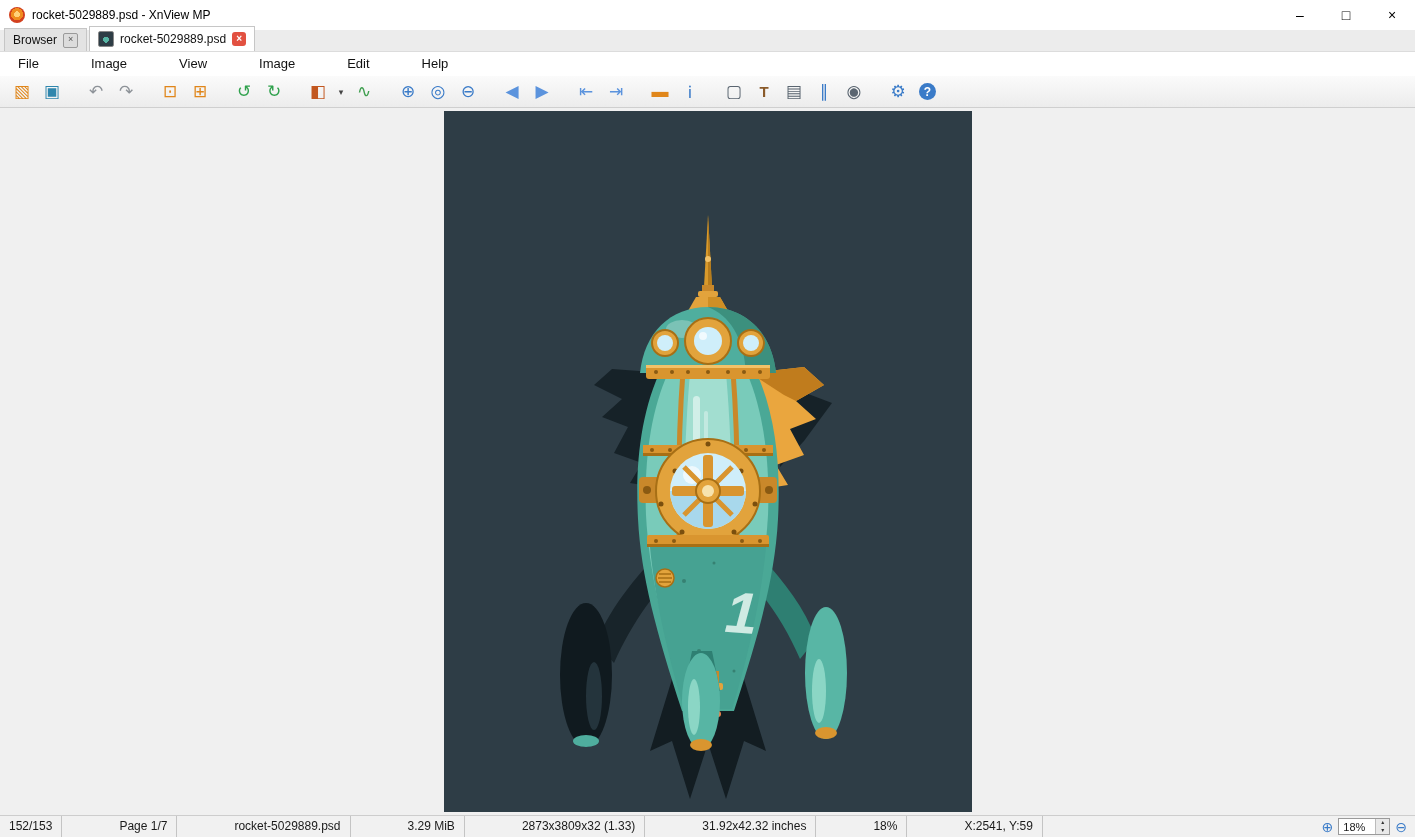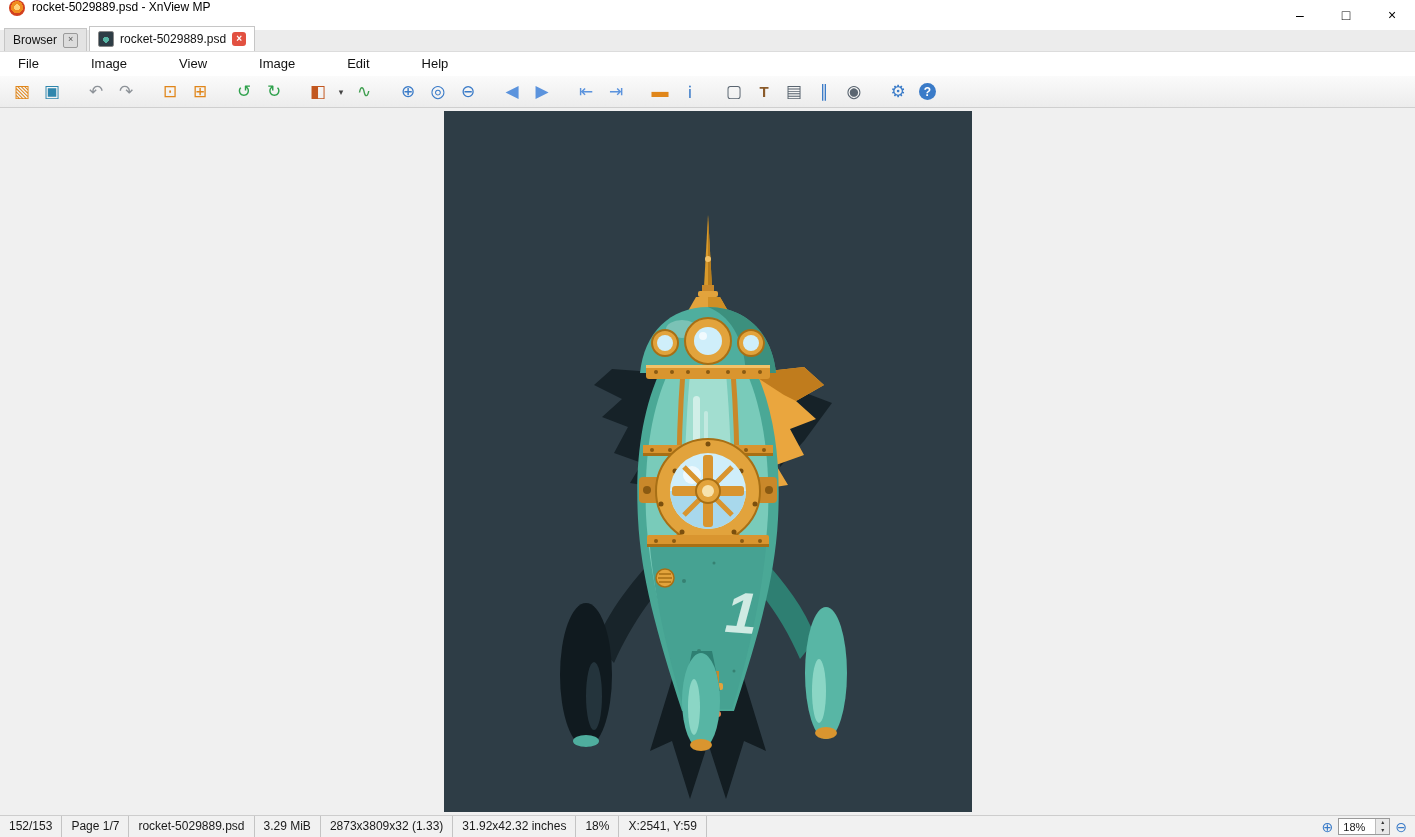--- a/index.html
+++ b/index.html
@@ -1,20 +1,20 @@
 <!DOCTYPE html>
 <html><head>
 <meta charset="utf-8">
 <style>
   html,body{margin:0;padding:0;}
   body{width:1415px;height:837px;overflow:hidden;font-family:"Liberation Sans",sans-serif;font-size:12px;color:#111;background:#fff;}
   .window{display:flex;flex-direction:column;width:1415px;height:837px;}
 
   
-  .titlebar{height:30px;display:flex;background:#fff;flex:0 0 auto;}
+  .titlebar{height:30px;display:flex;align-items:center;background:#fff;flex:0 0 auto;}
   .app-icon{width:16px;height:16px;border-radius:50%;margin:0 7px 0 9px;
     background:radial-gradient(circle at 50% 45%, #ffd27a 0 3px, #f08c1e 3px 6px, #d2401e 6px 8px);}
   .title-text{font-size:12px;color:#000;}
   .win-controls{margin-left:auto;display:flex;height:30px;}
   .win-btn{width:46px;height:30px;display:flex;align-items:center;justify-content:center;font-size:14px;color:#000;cursor:default;}
 
   
   .tabbar{height:22px;background:#ececec;display:flex;align-items:flex-end;padding-left:4px;flex:0 0 auto;border-bottom:1px solid #dcdcdc;box-sizing:border-box;}
   .tab{display:inline-flex;align-items:center;gap:6px;height:22px;padding:0 8px;margin-right:2px;border:1px solid #c6c6c6;border-bottom:none;background:#e3e3e3;font-size:12px;}
   .tab.active{background:#fff;height:24px;}
@@ -33,21 +33,21 @@
   .tb-dd{width:10px;height:26px;display:flex;align-items:center;justify-content:center;font-size:9px;color:#444;margin-right:6px;cursor:default;}
   [data-name="help-icon"]{background:#3a7bc8;border-radius:50%;width:17px;height:17px;font-size:12px;font-weight:bold;margin:0 6px 0 3px;}
   [data-name="add-text-icon"]{font-weight:bold;font-size:15px;}
 
   
   .canvas{flex:1 1 auto;background:#f0f0f0;display:flex;align-items:center;justify-content:center;overflow:hidden;position:relative;}
   .image-surface{width:528px;height:701px;flex:0 0 auto;}
   .image-surface svg{display:block;width:528px;height:701px;}
 
   
-  .statusbar{height:22px;background:#f1f1f1;border-top:1px solid #cdcdcd;display:flex;align-items:center;flex:0 0 auto;font-size:12px;color:#1a1a1a;box-sizing:border-box;}
+  .statusbar{height:22px;background:#f1f1f1;border-top:1px solid #cdcdcd;display:flex;align-items:center;flex:0 0 auto;font-size:12px;color:#1a1a1a;box-sizing:border-box;gap:48px;}
   .sb-seg{padding:0 9px;border-right:1px solid #c4c4c4;line-height:21px;white-space:nowrap;}
   .sb-right{margin-left:auto;display:flex;align-items:center;gap:5px;padding-right:8px;}
   .sb-zoom-glyph{color:#3a7bc8;font-size:14px;cursor:default;}
   .sb-spin{display:flex;align-items:center;width:52px;height:17px;background:#fff;border:1px solid #9a9a9a;box-sizing:border-box;}
   .sb-spin-val{flex:1;padding-left:4px;font-size:11px;}
   .sb-spin-arrows{width:13px;display:flex;flex-direction:column;border-left:1px solid #bbb;background:#e9e9e9;height:100%;}
   .sb-spin-arrows span{flex:1;font-size:6px;line-height:7px;text-align:center;color:#333;cursor:default;}
 </style>
 </head>
 <body>

